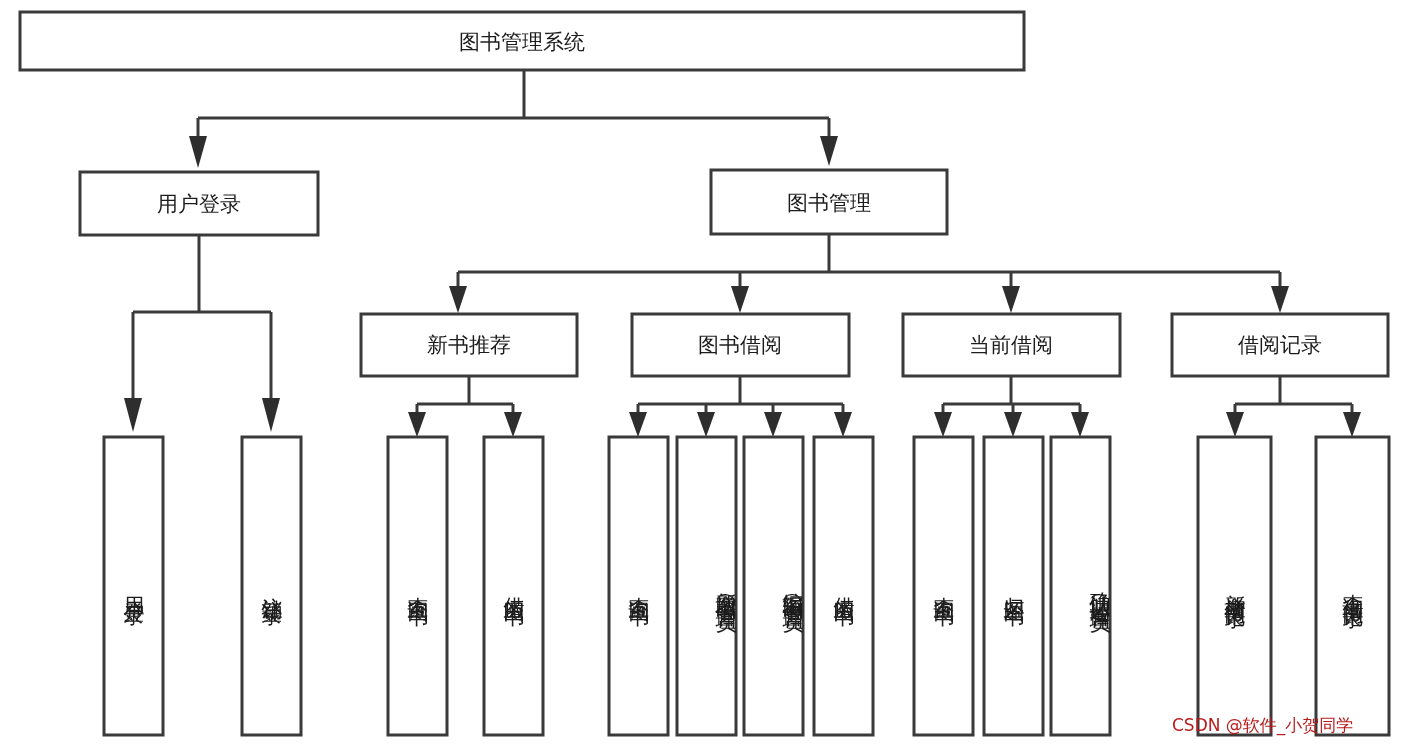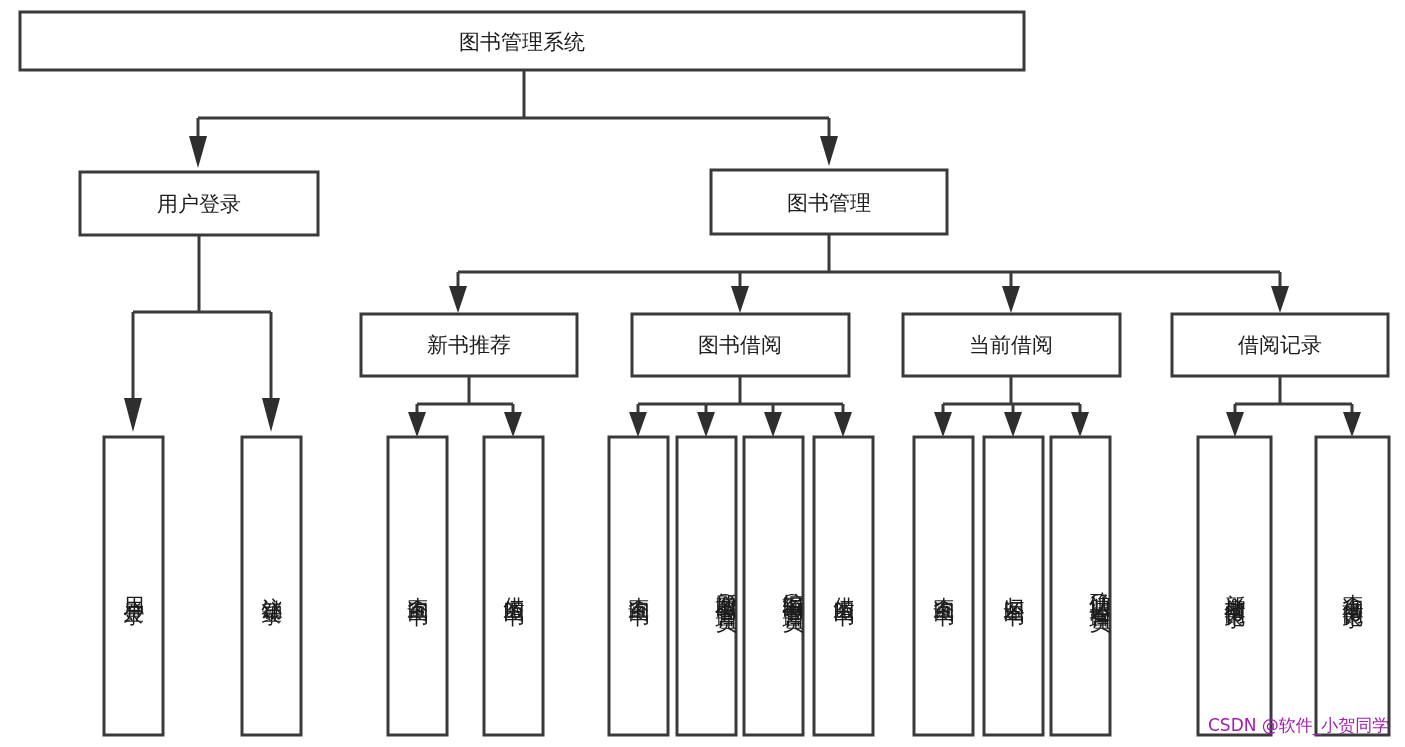--- a/index.html
+++ b/index.html
@@ -57,23 +57,23 @@
     letter-spacing: 3px;
     color: #1c1c1c;
     white-space: nowrap;
     text-align: center;
     pointer-events: none;
   }
   .watermark {
     position: absolute;
     font-family: "DejaVu Sans", "Liberation Sans", sans-serif;
     font-size: 17px;
-    color: #a21caf;
+    color: #b91c1c;
     white-space: nowrap;
-    left: 1208px;
+    left: 1172px;
     top: 714px;
   }
 </style>
 </head>
 <body>
 
 <div id="stage">
 
   <svg class="diagram" viewBox="0 0 1405 747">
 

